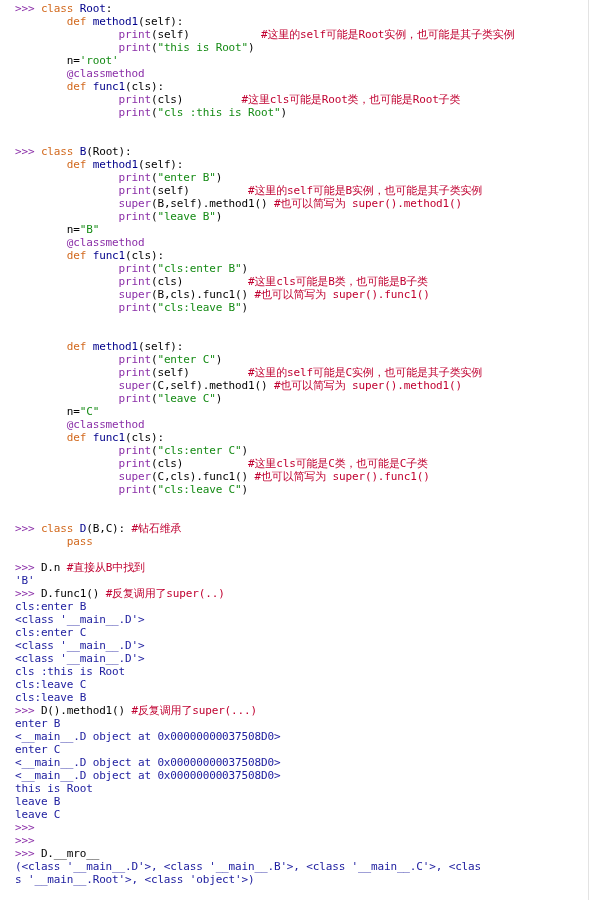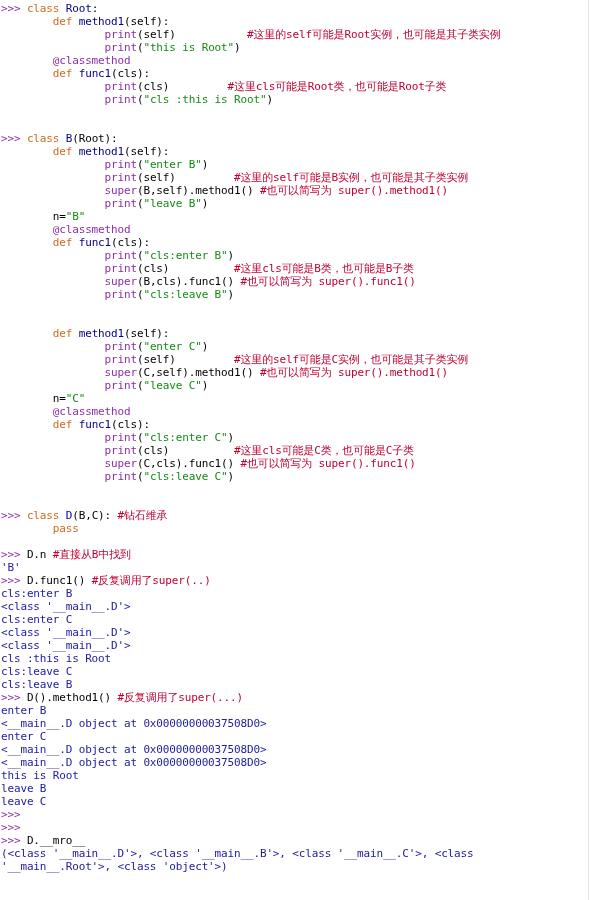--- a/index.html
+++ b/index.html
@@ -13,21 +13,21 @@
     height: 900px;
     overflow: hidden;
     font-family: "DejaVu Sans Mono", "Liberation Mono", monospace;
   }
   #console {
     position: relative;
     width: 483px;
     height: 900px;
     background: #ffffff;
     box-sizing: border-box;
-    padding: 2px 0 0 0;
+    padding: 2px 0 0 14px;
   }
   
   #gutter-rule {
     position: absolute;
     top: 0;
     left: 588px;
     width: 1px;
     height: 900px;
     background: #e3e3e3;
   }
@@ -61,20 +61,21 @@
 </head>
 <body>
 
 <div id="console">
   <div id="gutter-rule"></div>
   <div id="lines">
       <div class="line"><span class="tok-prompt">&gt;&gt;&gt; </span><span class="tok-kw">class</span><span class="tok-plain"> </span><span class="tok-def">Root</span><span class="tok-plain">:</span></div>
       <div class="line"><span class="tok-plain">        </span><span class="tok-kw">def</span><span class="tok-plain"> </span><span class="tok-def">method1</span><span class="tok-plain">(self):</span></div>
       <div class="line"><span class="tok-plain">                </span><span class="tok-builtin">print</span><span class="tok-plain">(self)</span><span class="tok-plain">           </span><span class="tok-comment">#这里的self可能是Root实例，也可能是其子类实例</span></div>
       <div class="line"><span class="tok-plain">                </span><span class="tok-builtin">print</span><span class="tok-plain">(</span><span class="tok-str">"this is Root"</span><span class="tok-plain">)</span></div>
+      <div class="line"><span class="tok-plain">        n=</span><span class="tok-str">'root'</span></div>
       <div class="line"><span class="tok-plain">        </span><span class="tok-builtin">@classmethod</span></div>
       <div class="line"><span class="tok-plain">        </span><span class="tok-kw">def</span><span class="tok-plain"> </span><span class="tok-def">func1</span><span class="tok-plain">(cls):</span></div>
       <div class="line"><span class="tok-plain">                </span><span class="tok-builtin">print</span><span class="tok-plain">(cls)</span><span class="tok-plain">         </span><span class="tok-comment">#这里cls可能是Root类，也可能是Root子类</span></div>
       <div class="line"><span class="tok-plain">                </span><span class="tok-builtin">print</span><span class="tok-plain">(</span><span class="tok-str">"cls :this is Root"</span><span class="tok-plain">)</span></div>
       <div class="line blank">&nbsp;</div>
       <div class="line blank">&nbsp;</div>
       <div class="line"><span class="tok-prompt">&gt;&gt;&gt; </span><span class="tok-kw">class</span><span class="tok-plain"> </span><span class="tok-def">B</span><span class="tok-plain">(Root):</span></div>
       <div class="line"><span class="tok-plain">        </span><span class="tok-kw">def</span><span class="tok-plain"> </span><span class="tok-def">method1</span><span class="tok-plain">(self):</span></div>
       <div class="line"><span class="tok-plain">                </span><span class="tok-builtin">print</span><span class="tok-plain">(</span><span class="tok-str">"enter B"</span><span class="tok-plain">)</span></div>
       <div class="line"><span class="tok-plain">                </span><span class="tok-builtin">print</span><span class="tok-plain">(self)</span><span class="tok-plain">         </span><span class="tok-comment">#这里的self可能是B实例，也可能是其子类实例</span></div>

